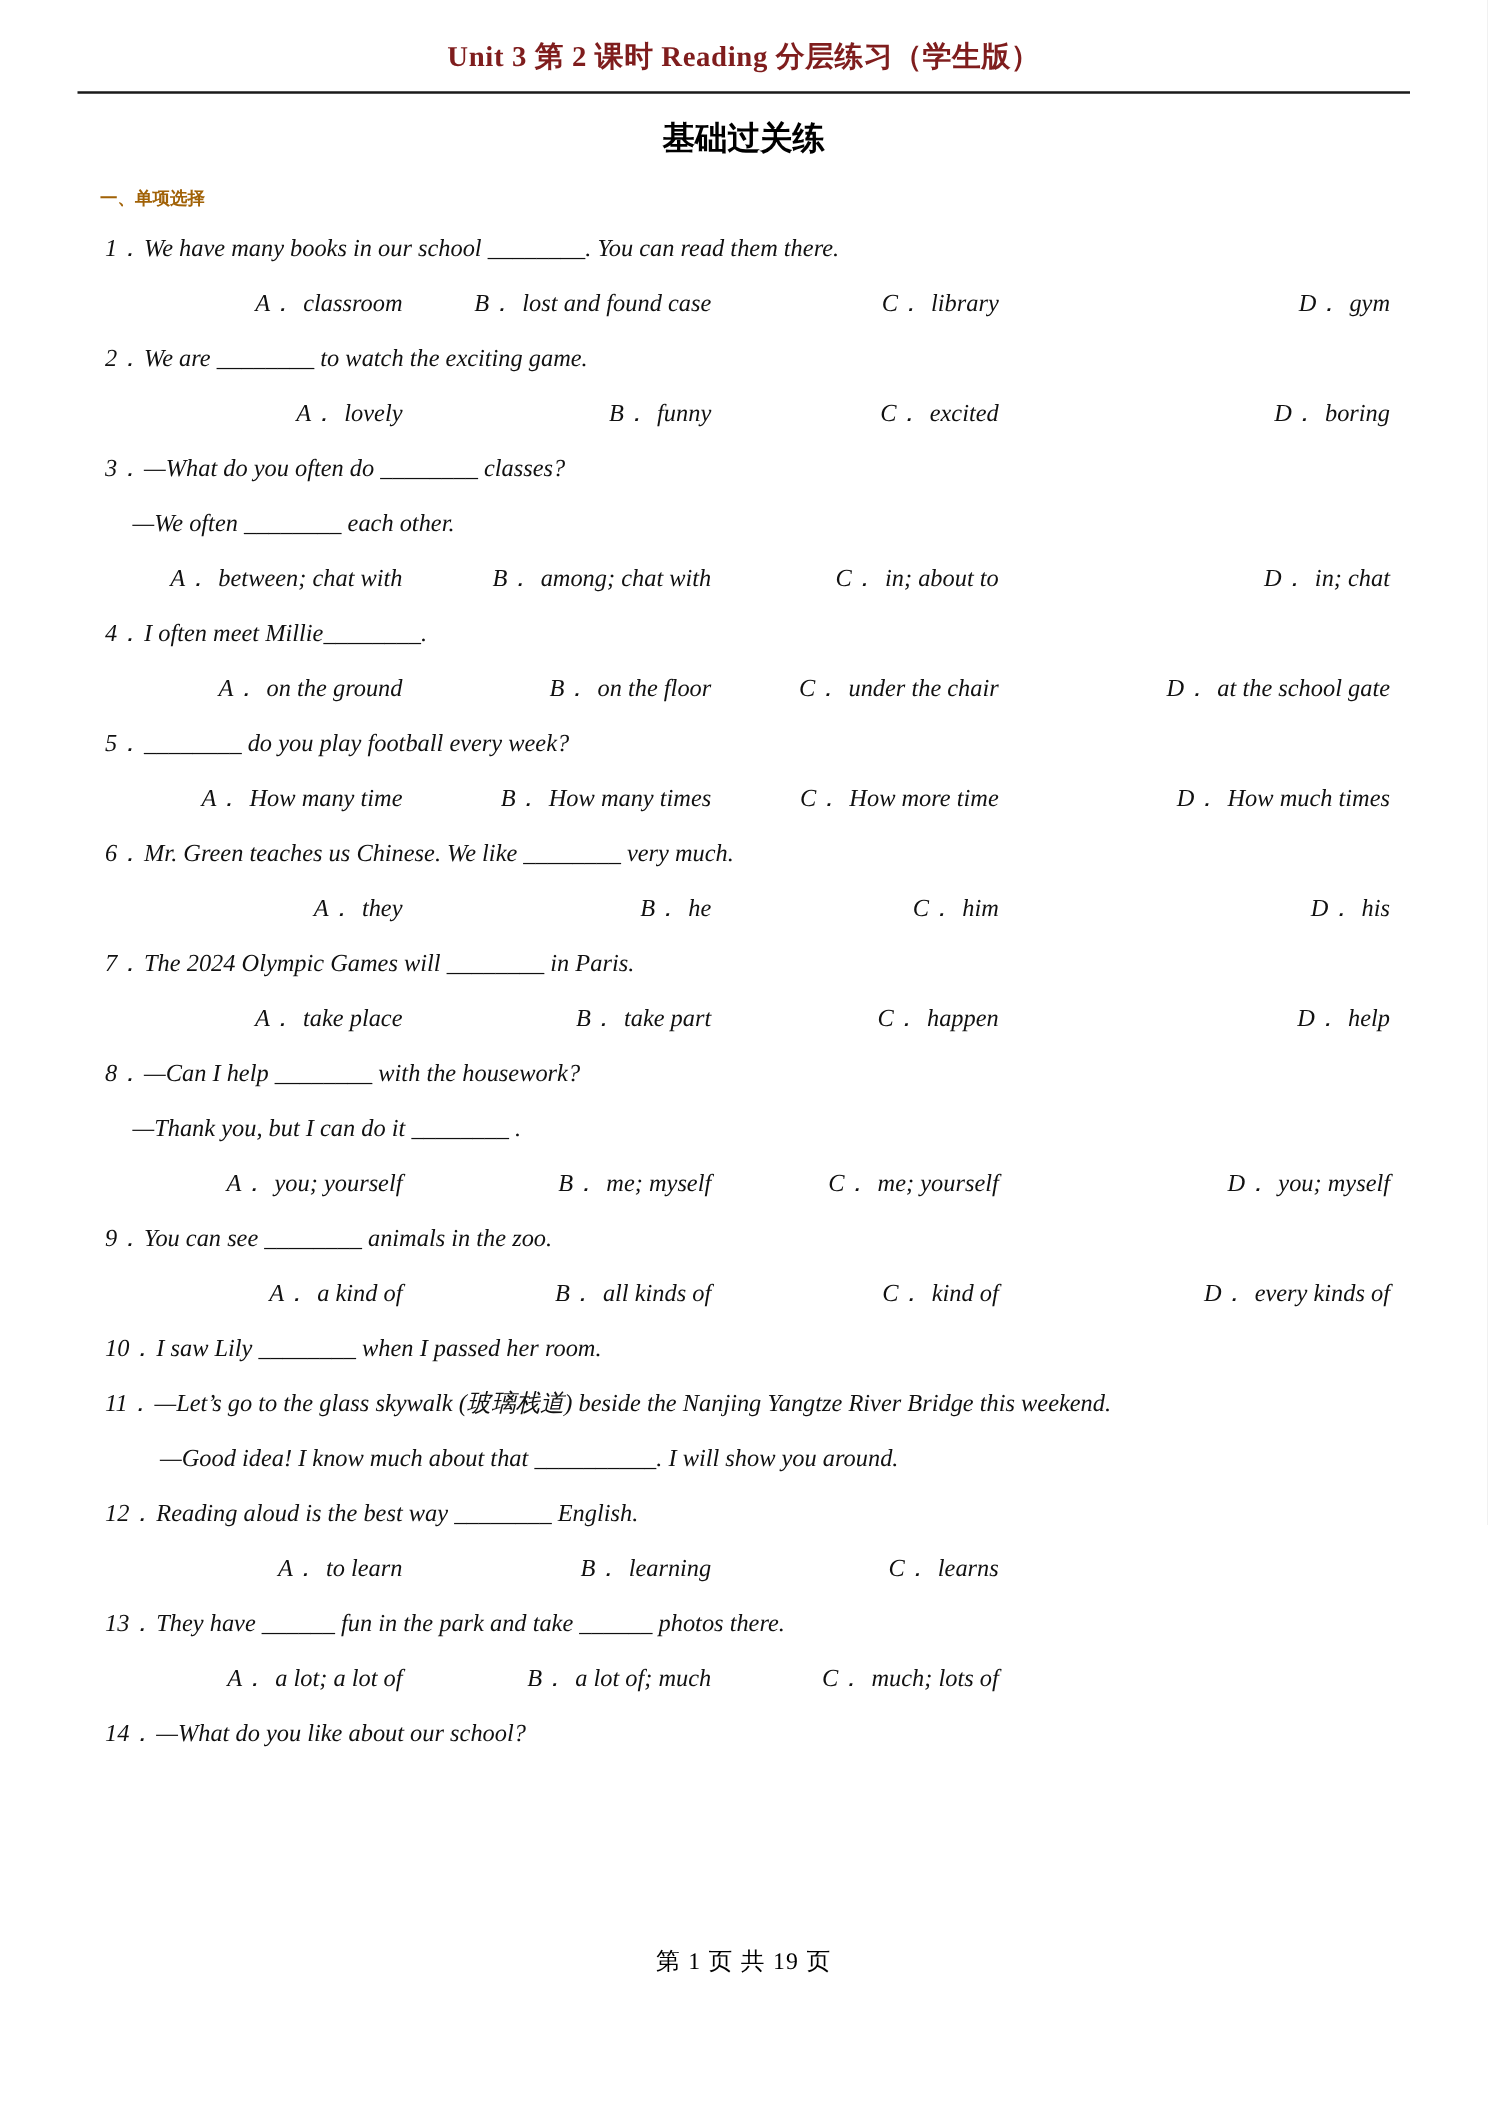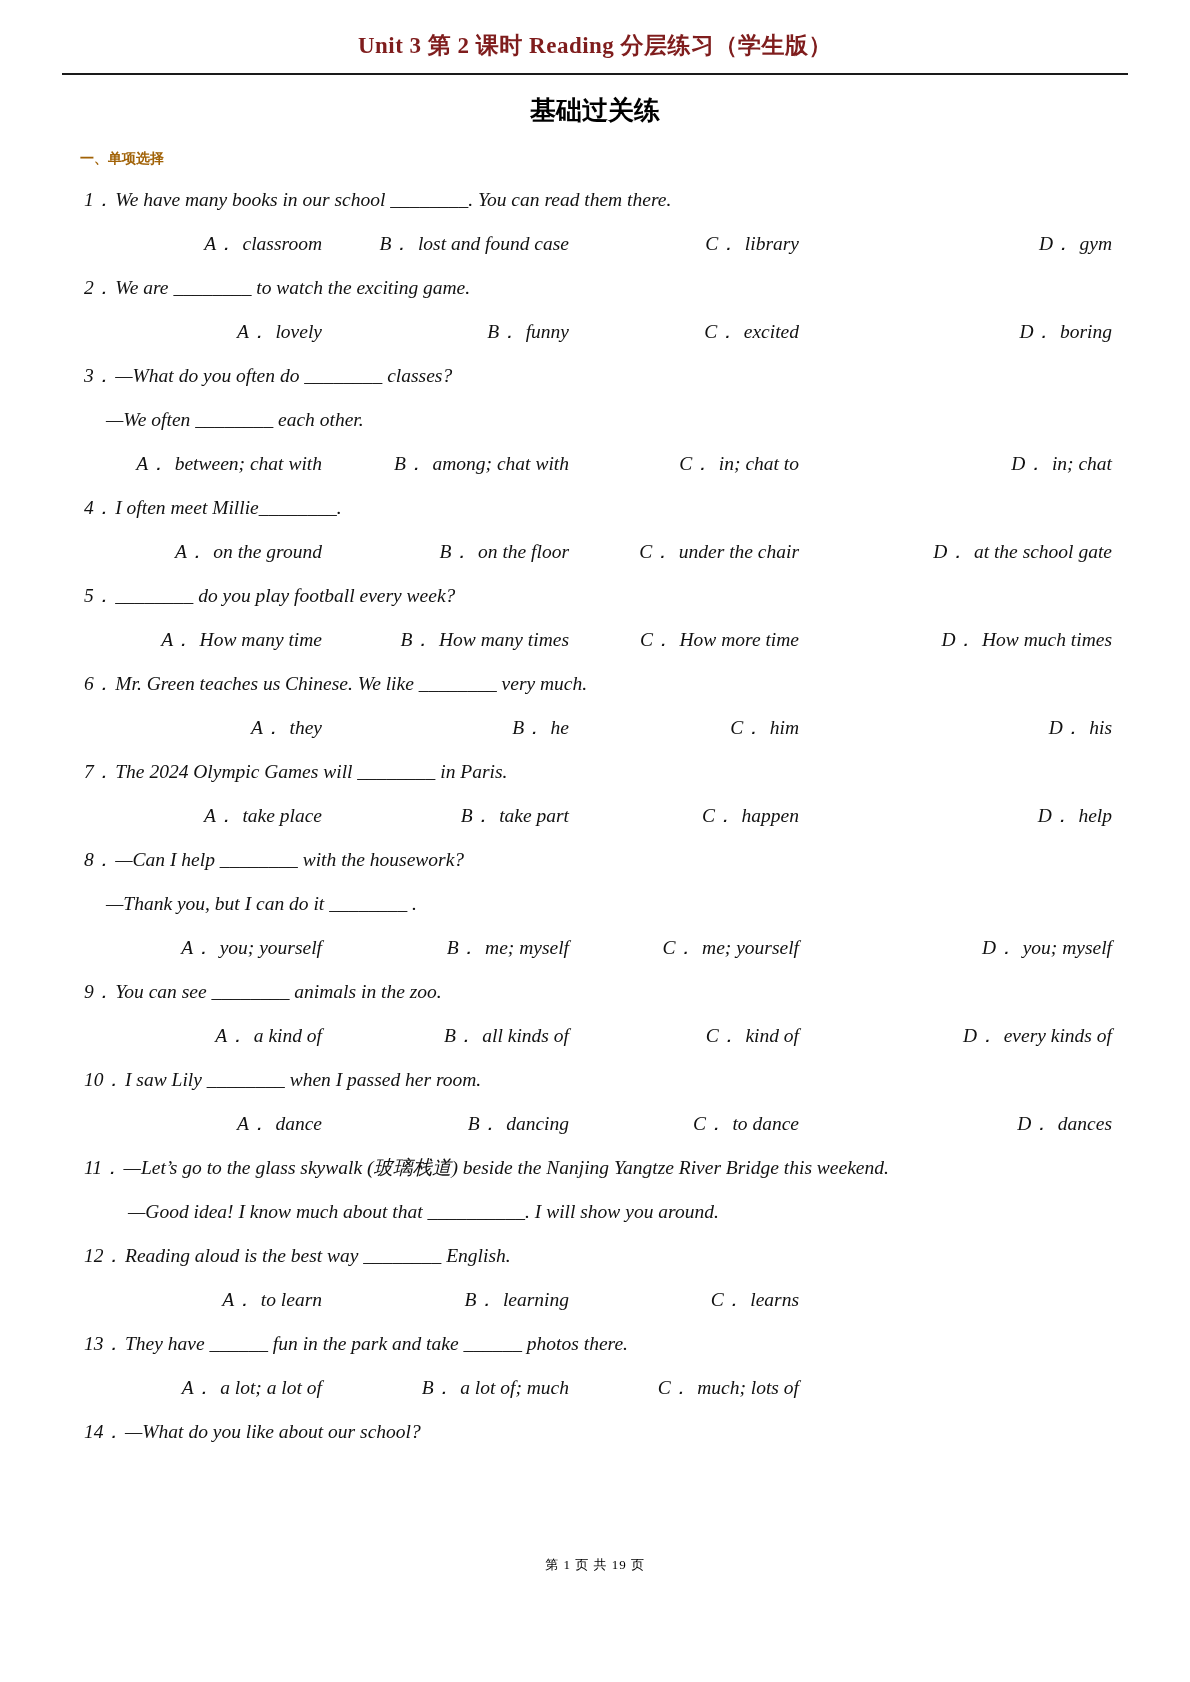--- a/index.html
+++ b/index.html
@@ -23,21 +23,21 @@
   .q-cont{padding-left:22px;}
   .q-cont.deep{padding-left:44px;}
   .opt-row{
     margin-top:20px;line-height:24px;
     display:grid;grid-template-columns:238px 247px 230px 1fr;text-align:right;
   }
   .opt{white-space:nowrap;}
   .opt-label{margin-right:7px;}
   .page-footer{
     position:absolute;left:0;top:1556px;width:100%;
-    text-align:center;font-size:13px;color:#000;letter-spacing:1px;
+    text-align:center;font-size:19px;color:#000;letter-spacing:1px;
   }
 </style>
 </head>
 <body>
 
 <div class="page">
   <div class="doc-title" style="color: #7f1d1d;">Unit 3 第 2 课时  Reading 分层练习（学生版）</div>
   <div class="rule"></div>
   <div class="section-heading">基础过关练</div>
   <div class="part-heading">一、单项选择</div>
@@ -59,21 +59,21 @@
           <div class="opt"><span class="opt-label">C．</span><span class="opt-text">excited</span></div>
           <div class="opt"><span class="opt-label">D．</span><span class="opt-text">boring</span></div>
         </div>
       </section>
       <section class="question">
         <div class="q-line"><span class="q-num">3．</span><span class="q-text">—What do you often do ________ classes?</span></div>
         <div class="q-line q-cont"><span class="q-text">—We often ________ each other.</span></div>
         <div class="opt-row">
           <div class="opt"><span class="opt-label">A．</span><span class="opt-text">between; chat with</span></div>
           <div class="opt"><span class="opt-label">B．</span><span class="opt-text">among; chat with</span></div>
-          <div class="opt"><span class="opt-label">C．</span><span class="opt-text">in; chat to</span></div>
+          <div class="opt"><span class="opt-label">C．</span><span class="opt-text">in; about to</span></div>
           <div class="opt"><span class="opt-label">D．</span><span class="opt-text">in; chat</span></div>
         </div>
       </section>
       <section class="question">
         <div class="q-line"><span class="q-num">4．</span><span class="q-text">I often meet Millie________.</span></div>
         <div class="opt-row">
           <div class="opt"><span class="opt-label">A．</span><span class="opt-text">on the ground</span></div>
           <div class="opt"><span class="opt-label">B．</span><span class="opt-text">on the floor</span></div>
           <div class="opt"><span class="opt-label">C．</span><span class="opt-text">under the chair</span></div>
           <div class="opt"><span class="opt-label">D．</span><span class="opt-text">at the school gate</span></div>
@@ -120,26 +120,20 @@
         <div class="q-line"><span class="q-num">9．</span><span class="q-text">You can see ________ animals in the zoo.</span></div>
         <div class="opt-row">
           <div class="opt"><span class="opt-label">A．</span><span class="opt-text">a kind of</span></div>
           <div class="opt"><span class="opt-label">B．</span><span class="opt-text">all kinds of</span></div>
           <div class="opt"><span class="opt-label">C．</span><span class="opt-text">kind of</span></div>
           <div class="opt"><span class="opt-label">D．</span><span class="opt-text">every kinds of</span></div>
         </div>
       </section>
       <section class="question">
         <div class="q-line"><span class="q-num">10．</span><span class="q-text">I saw Lily ________ when I passed her room.</span></div>
-        <div class="opt-row">
-          <div class="opt"><span class="opt-label">A．</span><span class="opt-text">dance</span></div>
-          <div class="opt"><span class="opt-label">B．</span><span class="opt-text">dancing</span></div>
-          <div class="opt"><span class="opt-label">C．</span><span class="opt-text">to dance</span></div>
-          <div class="opt"><span class="opt-label">D．</span><span class="opt-text">dances</span></div>
-        </div>
       </section>
       <section class="question">
         <div class="q-line"><span class="q-num">11．</span><span class="q-text">—Let’s go to the glass skywalk (玻璃栈道) beside the Nanjing Yangtze River Bridge this weekend.</span></div>
         <div class="q-line q-cont deep"><span class="q-text">—Good idea! I know much about that __________. I will show you around.</span></div>
       </section>
       <section class="question">
         <div class="q-line"><span class="q-num">12．</span><span class="q-text">Reading aloud is the best way ________ English.</span></div>
         <div class="opt-row">
           <div class="opt"><span class="opt-label">A．</span><span class="opt-text">to learn</span></div>
           <div class="opt"><span class="opt-label">B．</span><span class="opt-text">learning</span></div>

